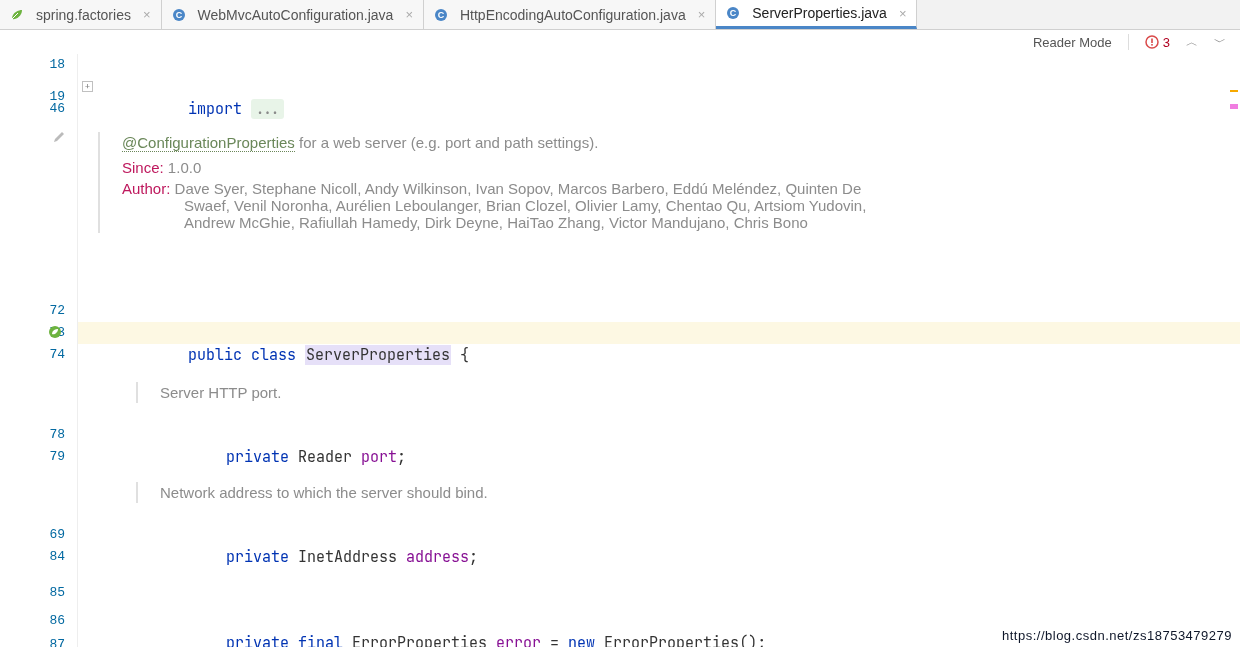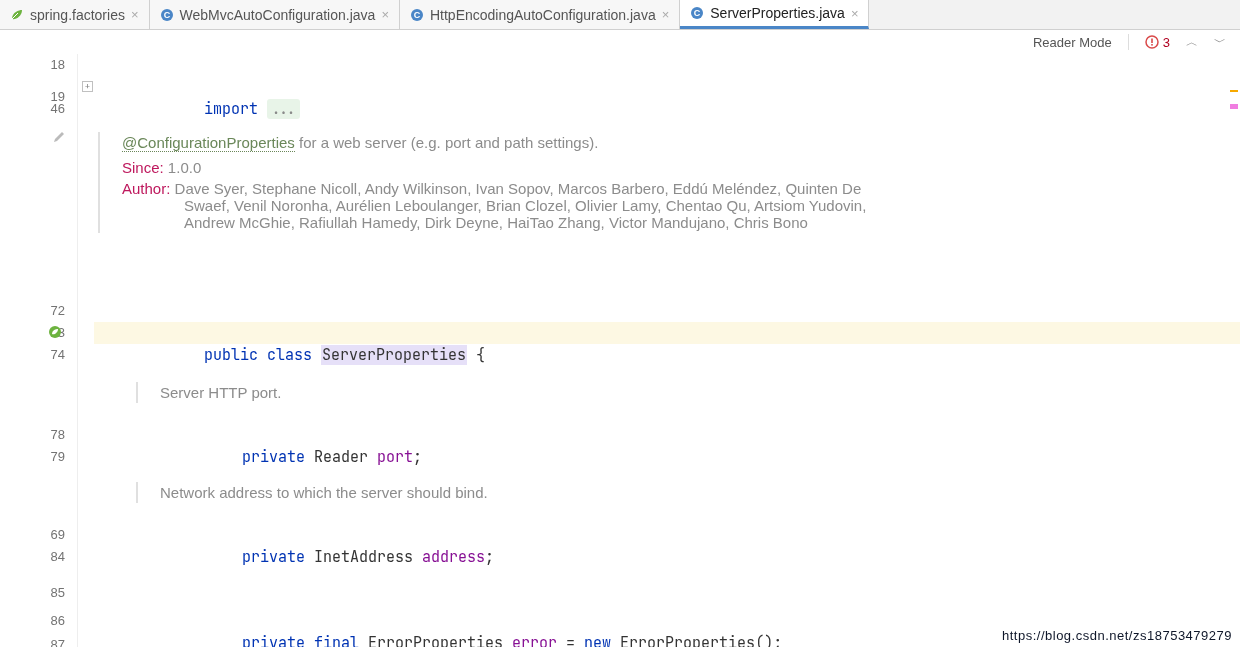--- a/index.html
+++ b/index.html
@@ -1,44 +1,44 @@
 <!DOCTYPE html>
 <html><head>
 <meta charset="utf-8">
 <style>
   * { box-sizing: border-box; margin: 0; padding: 0; }
   html, body { width: 1240px; height: 647px; font-family: "Segoe UI", Arial, sans-serif; font-size: 14px; background: #fff; overflow: hidden; }
   .root { display: flex; flex-direction: column; height: 100%; }
 
   
   .tabbar { display: flex; align-items: stretch; height: 30px; background: #f2f2f2; border-bottom: 1px solid #d0d0d0; }
-  .tab { display: flex; align-items: center; padding: 0 10px; border-right: 1px solid #d0d0d0; background: #f7f7f7; color: #555; cursor: pointer; gap: 6px; white-space: nowrap; }
+  .tab { display: flex; align-items: center; padding: 0 10px; border-right: 1px solid #d0d0d0; background: #f7f7f7; color: #555; cursor: pointer; gap: 12px; white-space: nowrap; }
   .tab.active { background: #fff; border-bottom: 3px solid #4a86c7; color: #222; }
   .tab .close { color: #aaa; font-size: 13px; }
   .tab-icon { width: 14px; height: 14px; display: inline-flex; align-items: center; justify-content: center; }
   .tab-icon.java { color: #fff; }
   .tab-icon.java svg circle { fill: #4a86c7; }
   .tab-icon.java svg text { fill: #fff; font-size: 9px; font-weight: bold; }
   .tab-icon.factories svg { }
 
   
   .statusbar { display: flex; justify-content: flex-end; align-items: center; height: 24px; padding: 0 14px; gap: 16px; color: #555; font-size: 13px; margin-left: 28px; }
   .statusbar .sep { width: 1px; height: 16px; background: #ddd; }
   .errcount { display: flex; align-items: center; gap: 4px; color: #b00020; }
   .chev { color: #888; cursor: pointer; font-size: 12px; }
 
   
   .editor-wrap { display: flex; flex: 1; position: relative; overflow: hidden; }
-  .gutter { width: 78px; background: #fff; border-right: 1px solid #eee; position: relative; font-family: Liberation Sans, sans-serif; color: #737373; font-size: 13px; }
+  .gutter { width: 78px; background: #fff; border-right: 1px solid #eee; position: relative; font-family: Liberation Mono, monospace; color: #0369a1; font-size: 13px; }
   .gutter-line { position: absolute; left: 0; right: 12px; text-align: right; height: 22px; line-height: 22px; }
   .gutter-pencil { position: absolute; left: 52px; width: 16px; height: 16px; color: #bbb; }
   .gutter-bean { position: absolute; left: 48px; width: 16px; height: 16px; }
 
   .code { flex: 1; position: relative; font-family: "JetBrains Mono","Consolas",monospace; font-size: 15px; color: #333; }
-  .row { position: absolute; left: 16px; right: 0; height: 22px; line-height: 22px; }
+  .row { position: absolute; left: 0; right: 0; height: 22px; line-height: 22px; }
   .code-text { position: absolute; left: 20px; white-space: pre; }
   .kw { color: #0033b3; }
   .ann { color: #9e880d; }
   .str { color: #067d17; }
   .ident { color: #871094; }
   .fold { color: #8a8a8a; background: #e8f4e8; padding: 0 3px; border-radius: 3px; }
   .cname { background: #e6e0f8; padding: 0 1px; }
   .hl-line { background: #fdf8e3; }
 
   

